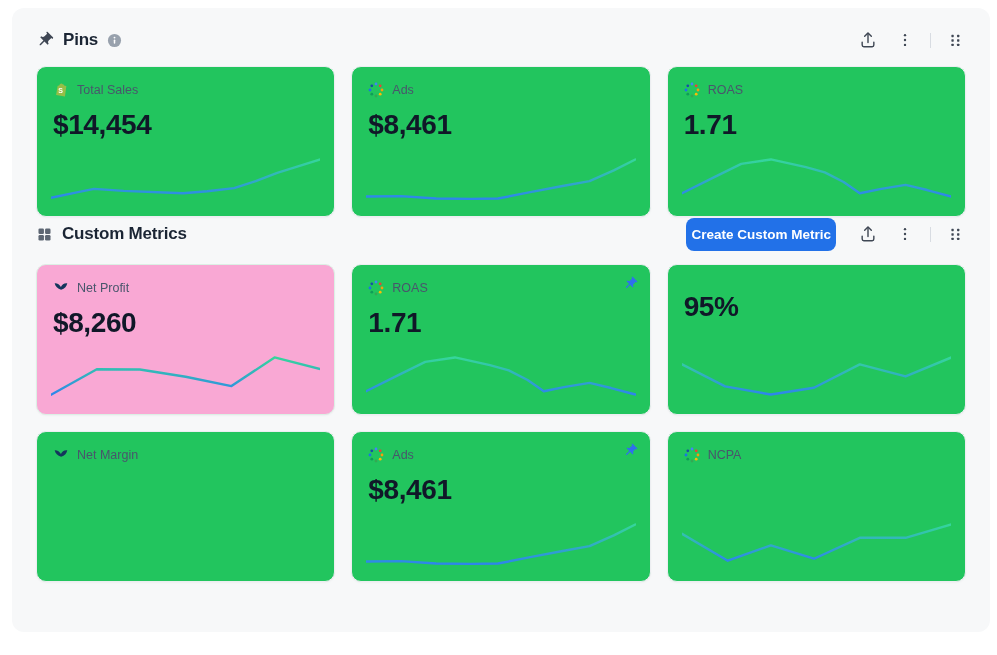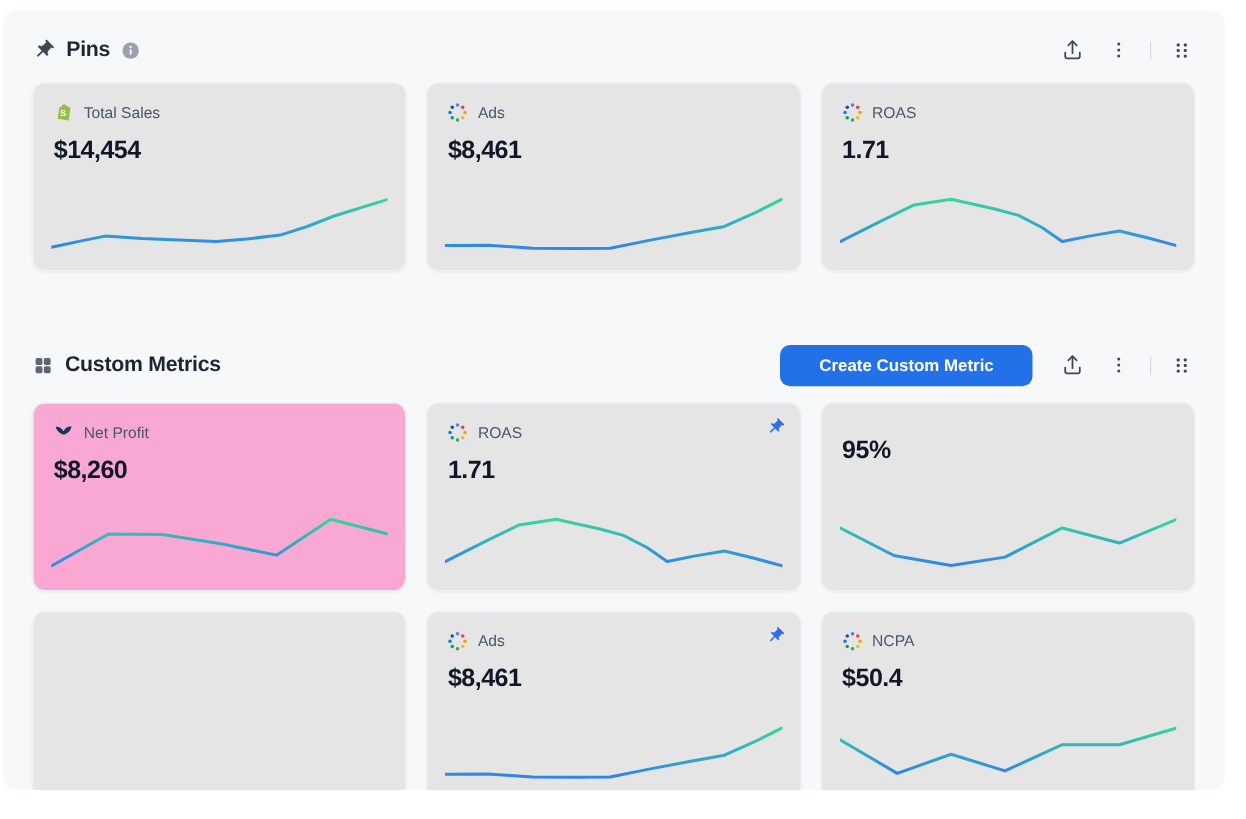--- a/index.html
+++ b/index.html
@@ -1,47 +1,47 @@
 <!DOCTYPE html>
 <html><head>
 <meta charset="utf-8">
 <style>
   html,body{margin:0;padding:0;}
   body{
     width:997px;height:655px;position:relative;background:#ffffff;
     font-family:"Liberation Sans",sans-serif;overflow:hidden;
   }
   .panel{
-    position:absolute;left:2px;top:8px;width:978px;height:624px;
+    position:absolute;left:12px;top:8px;width:978px;height:624px;
     background:#f7f8f9;border-radius:12px;overflow:hidden;
     padding:20px 24px;box-sizing:border-box;
   }
   .section-head{display:flex;justify-content:space-between;align-items:center;height:24px;}
-  .section-head.tall{height:34px;margin-top:58px;}
+  .section-head.tall{height:34px;}
   .head-left{display:flex;align-items:center;gap:9px;}
   .section-title{font-size:17px;font-weight:700;color:#1b2534;letter-spacing:-0.2px;}
   .head-actions{display:flex;align-items:center;gap:14px;}
   .icon-btn{background:none;border:none;padding:2px;cursor:pointer;display:flex;align-items:center;}
   .v-divider{width:1px;height:15px;background:#d8dce2;}
   .primary-btn{
     background:#2271e8;color:#ffffff;border:none;border-radius:8px;
     font-family:"Liberation Sans",sans-serif;font-size:13.5px;font-weight:700;
-    padding:9px 31px;cursor:pointer;margin-right:6px;
+    padding:9px 5px;cursor:pointer;margin-right:6px;
   }
   .cards{display:grid;grid-template-columns:repeat(3,1fr);gap:16px;margin-top:14px;grid-auto-rows:151px;}
   .cards.cm{margin-top:13px;}
   .card{
-    position:relative;background:#e5e5e5;border:1px solid #eceef1;border-radius:10px;
+    position:relative;background:#22c55e;border:1px solid #eceef1;border-radius:10px;
     box-sizing:border-box;padding:15px 16px;box-shadow:0 1px 2px rgba(16,24,40,0.04);
   }
   .card.highlight{background:#f9a8d4;border-color:#dcf0e5;}
   .card-head{display:flex;align-items:center;gap:8px;height:16px;}
   .card-icon{display:flex;align-items:center;}
   .card-label{font-size:12.5px;font-weight:500;color:#49566c;}
-  .card-value{font-size:20px;font-weight:700;color:#101828;margin-top:11px;letter-spacing:-0.4px;}
+  .card-value{font-size:28px;font-weight:700;color:#101828;margin-top:11px;letter-spacing:-0.4px;}
   .pin-badge{position:absolute;top:11px;right:12px;display:flex;}
   .spark{position:absolute;left:14px;bottom:14px;height:46px;width:calc(100% - 28px);}
 </style>
 </head>
 <body>
 
 <div class="panel">
 
   <div class="section-head">
     <div class="head-left">
@@ -277,20 +277,28 @@
           <defs>
             <linearGradient id="g-custom_metrics_section-2" x1="0" y1="0" x2="0" y2="1">
               <stop offset="0" stop-color="#35d69b"></stop>
               <stop offset="1" stop-color="#2e85ec"></stop>
             </linearGradient>
           </defs>
           <polyline points="0,9.0 16,28.2 33,35.2 49,29.3 66,9.0 83,19.5 100,3.0" fill="none" stroke="url(#g-custom_metrics_section-2)" stroke-width="2.4" stroke-linecap="round" stroke-linejoin="round" vector-effect="non-scaling-stroke"></polyline>
         </svg>
       </div>
       <div class="card">
+        <div class="card-head">
+          <span class="card-icon">
+            <svg width="16" height="16" viewBox="0 0 24 24">
+              <path fill="#14365c" d="M2.5 5C6.5 4.6 9.8 6.9 11.9 10.6 13.6 6.6 16.9 4.3 21.4 4.9 20.8 9.3 17.6 12.9 12.2 14.6 7 13.4 3.4 9.6 2.5 5Z"></path>
+            </svg>
+          </span>
+          <span class="card-label">Net Margin</span>
+        </div>
       </div>
       <div class="card">
         <div class="card-head">
           <span class="card-icon">
             <svg width="16" height="16" viewBox="0 0 16 16">
               <circle cx="8" cy="2" r="1.4" fill="#4285F4"></circle>
               <circle cx="12.2" cy="3.8" r="1.4" fill="#EA4335"></circle>
               <circle cx="14" cy="8" r="1.4" fill="#F59E0B"></circle>
               <circle cx="12.2" cy="12.2" r="1.4" fill="#FBBC05"></circle>
               <circle cx="8" cy="14" r="1.4" fill="#34A853"></circle>
@@ -326,21 +334,20 @@
               <circle cx="14" cy="8" r="1.4" fill="#F59E0B"></circle>
               <circle cx="12.2" cy="12.2" r="1.4" fill="#FBBC05"></circle>
               <circle cx="8" cy="14" r="1.4" fill="#34A853"></circle>
               <circle cx="3.8" cy="12.2" r="1.4" fill="#0F9D58"></circle>
               <circle cx="2" cy="8" r="1.4" fill="#1A73E8"></circle>
               <circle cx="3.8" cy="3.8" r="1.4" fill="#174EA6"></circle>
             </svg>
           </span>
           <span class="card-label">NCPA</span>
         </div>
-        <div class="card-value">$50.4</div>
         <svg class="spark" viewBox="0 0 100 40" preserveAspectRatio="none">
           <defs>
             <linearGradient id="g-custom_metrics_section-5" x1="0" y1="0" x2="0" y2="1">
               <stop offset="0" stop-color="#35d69b"></stop>
               <stop offset="1" stop-color="#2e85ec"></stop>
             </linearGradient>
           </defs>
           <polyline points="0,11.1 17,34.5 33,21.2 49,32.8 66,14.6 83,14.6 100,3.0" fill="none" stroke="url(#g-custom_metrics_section-5)" stroke-width="2.4" stroke-linecap="round" stroke-linejoin="round" vector-effect="non-scaling-stroke"></polyline>
         </svg>
       </div>

